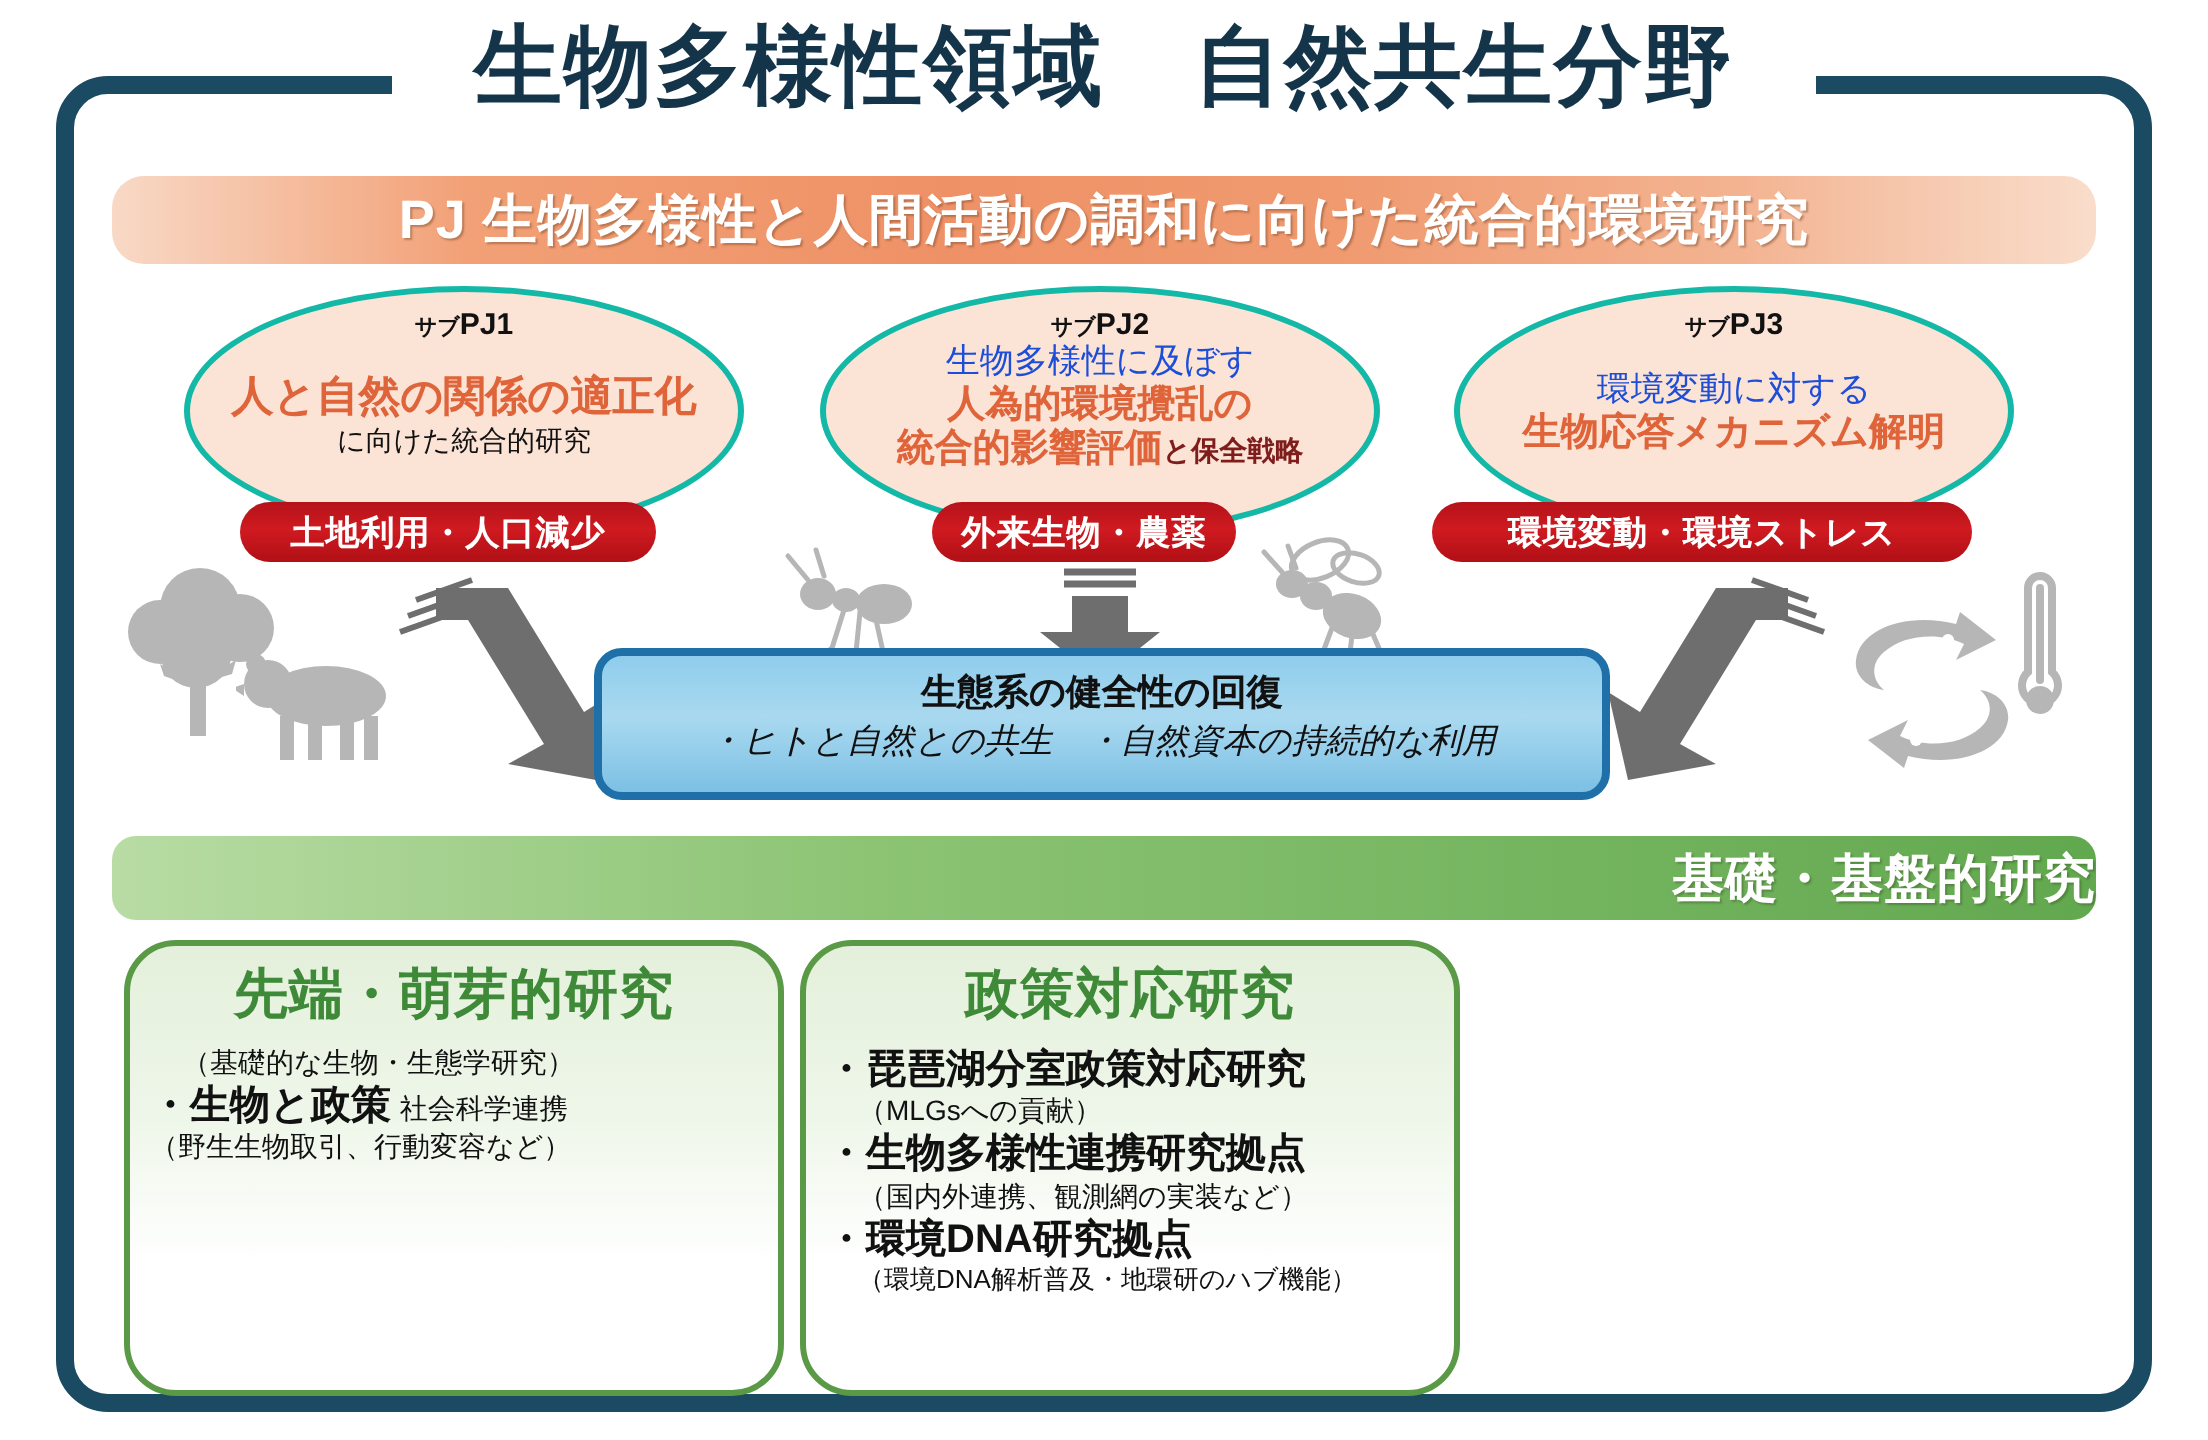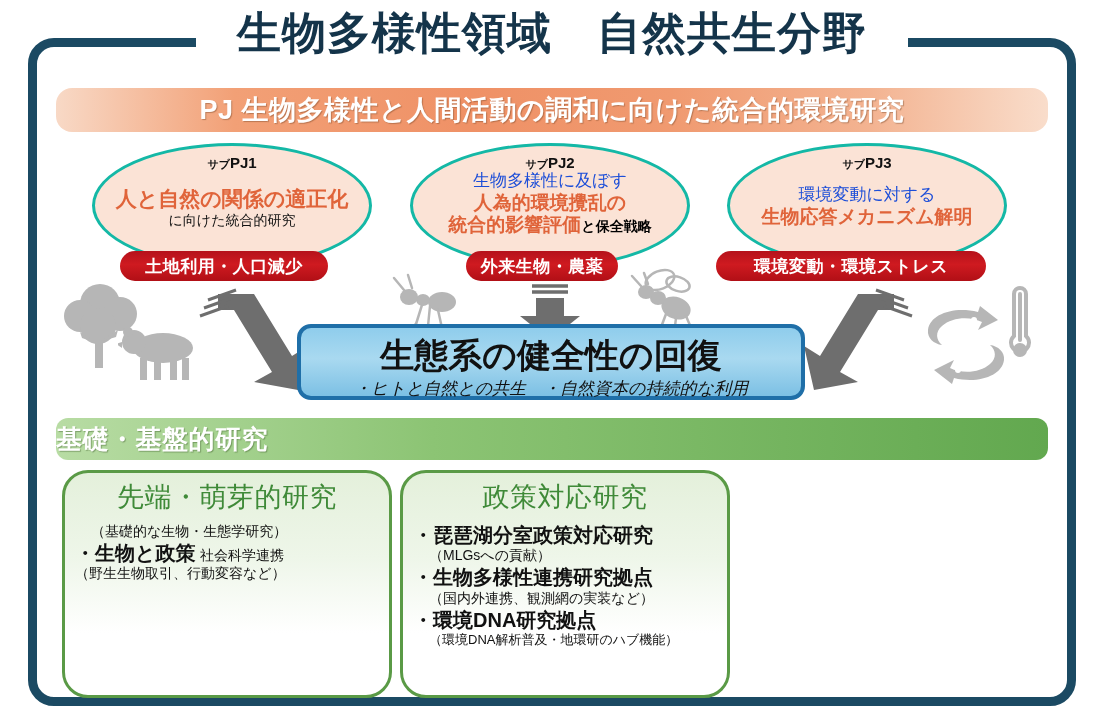--- a/index.html
+++ b/index.html
@@ -86,21 +86,21 @@
   .subpj-tag .small { font-size: 11px; }
   .subpj-sub {
     font-size: 17px; color: #1d4ed8; line-height: 1.2;
   }
   .subpj-main {
     font-size: 21px; font-weight: bold; color: #e0643a;
     line-height: 1.18; white-space: nowrap;
   }
   .subpj-main.small { font-size: 19px; }
   .subpj-tail {
-    font-size: 14px; font-weight: bold; color: #000000;
+    font-size: 14px; font-weight: bold; color: #7f1d1d;
   }
   .subpj-note {
     font-size: 14px; color: #111111; line-height: 1.2;
   }
 
   
   .pill {
     position: absolute;
     height: 30px;
     border-radius: 15px;
@@ -121,35 +121,35 @@
     position: absolute;
     left: 297px; top: 324px;
     width: 508px; height: 76px;
     border: 4px solid #1f6fa8;
     border-radius: 14px;
     background: linear-gradient(to bottom, #8fcdec 0%, #a9d9f0 45%, #7cc0e4 100%);
     text-align: center;
     padding-top: 8px;
   }
   #core-title {
-    font-size: 34px; font-weight: bold; color: #111111;
+    font-size: 18px; font-weight: bold; color: #111111;
     line-height: 1.15;
   }
   #core-sub {
     font-size: 17px; color: #111111; margin-top: 2px; font-style: italic;
   }
 
   
   #base-banner {
     position: absolute;
     left: 56px; top: 418px;
     width: 992px; height: 42px;
     border-radius: 12px;
     background: linear-gradient(to right, #b8dca4 0%, #8cc474 38%, #62a84f 100%);
-    display: flex; align-items: center; justify-content: flex-start;
+    display: flex; align-items: center; justify-content: flex-end;
   }
   #base-banner-text {
     font-size: 26px; font-weight: bold; color: #ffffff;
     letter-spacing: 0.5px;
     text-shadow: 1px 1px 1px rgba(60,90,40,.45);
   }
 
   
   .greenbox {
     position: absolute;
@@ -158,21 +158,21 @@
     border-radius: 26px;
     background: linear-gradient(to bottom, #e4f0db 0%, #eef6e9 38%, #ffffff 72%, #ffffff 100%);
     padding: 6px 10px 0 10px;
   }
   #gbox1 { left: 62px;  width: 330px; }
   #gbox2 { left: 400px; width: 330px; }
   #gbox3 { left: 738px; width: 306px; }
 
   .greenbox-title {
     text-align: center;
-    font-size: 27px; font-weight: normal; color: #3f8a38;
+    font-size: 27px; font-weight: bold; color: #3f8a38;
     letter-spacing: 0.5px;
     margin-bottom: 8px;
     white-space: nowrap;
   }
   .gitem { color: #111111; line-height: 1.22; }
   .gitem .lead { font-size: 20px; font-weight: bold; }
   .gitem .note { font-size: 14px; }
   .gitem .note-sm { font-size: 13px; }
   .indent { padding-left: 16px; }
   .indent2 { padding-left: 22px; }

